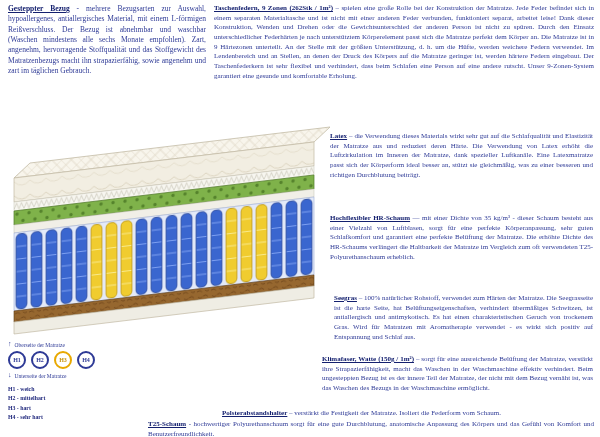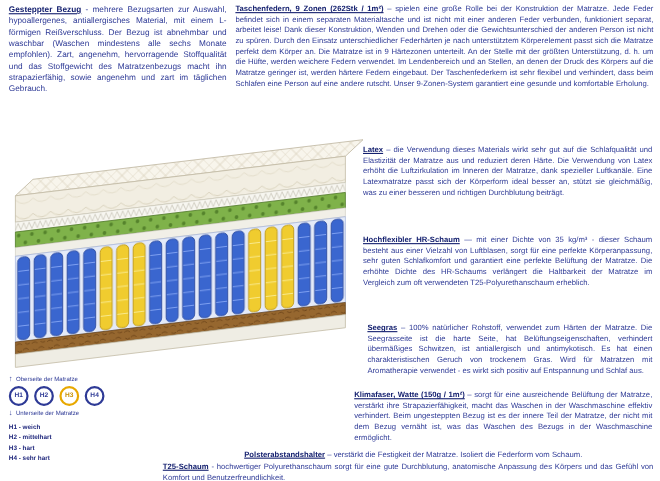--- a/index.html
+++ b/index.html
@@ -1,18 +1,18 @@
 <!DOCTYPE html>
 <html><head>
 <meta charset="utf-8">
 <style>
   html,body{margin:0;padding:0;background:#fff;}
   .canvas{
     position:relative;width:600px;height:437px;background:#ffffff;overflow:hidden;
-    font-family:Liberation Sans, sans-serif;
+    font-family:Liberation Serif, serif;
   }
   .sec{
     position:absolute;text-align:justify;font-size:7px;line-height:1.38;
     color:#2e3a96;margin:0;
   }
   .lead{font-weight:bold;color:#14206f;text-decoration:underline;}
   #sec-bezug{left:8px;top:4px;width:198px;font-size:7.5px;}
   #sec-taschenfedern{left:214px;top:4px;width:380px;}
   #sec-latex{left:330px;top:132px;width:263px;}
   #sec-hr{left:330px;top:214px;width:263px;}

